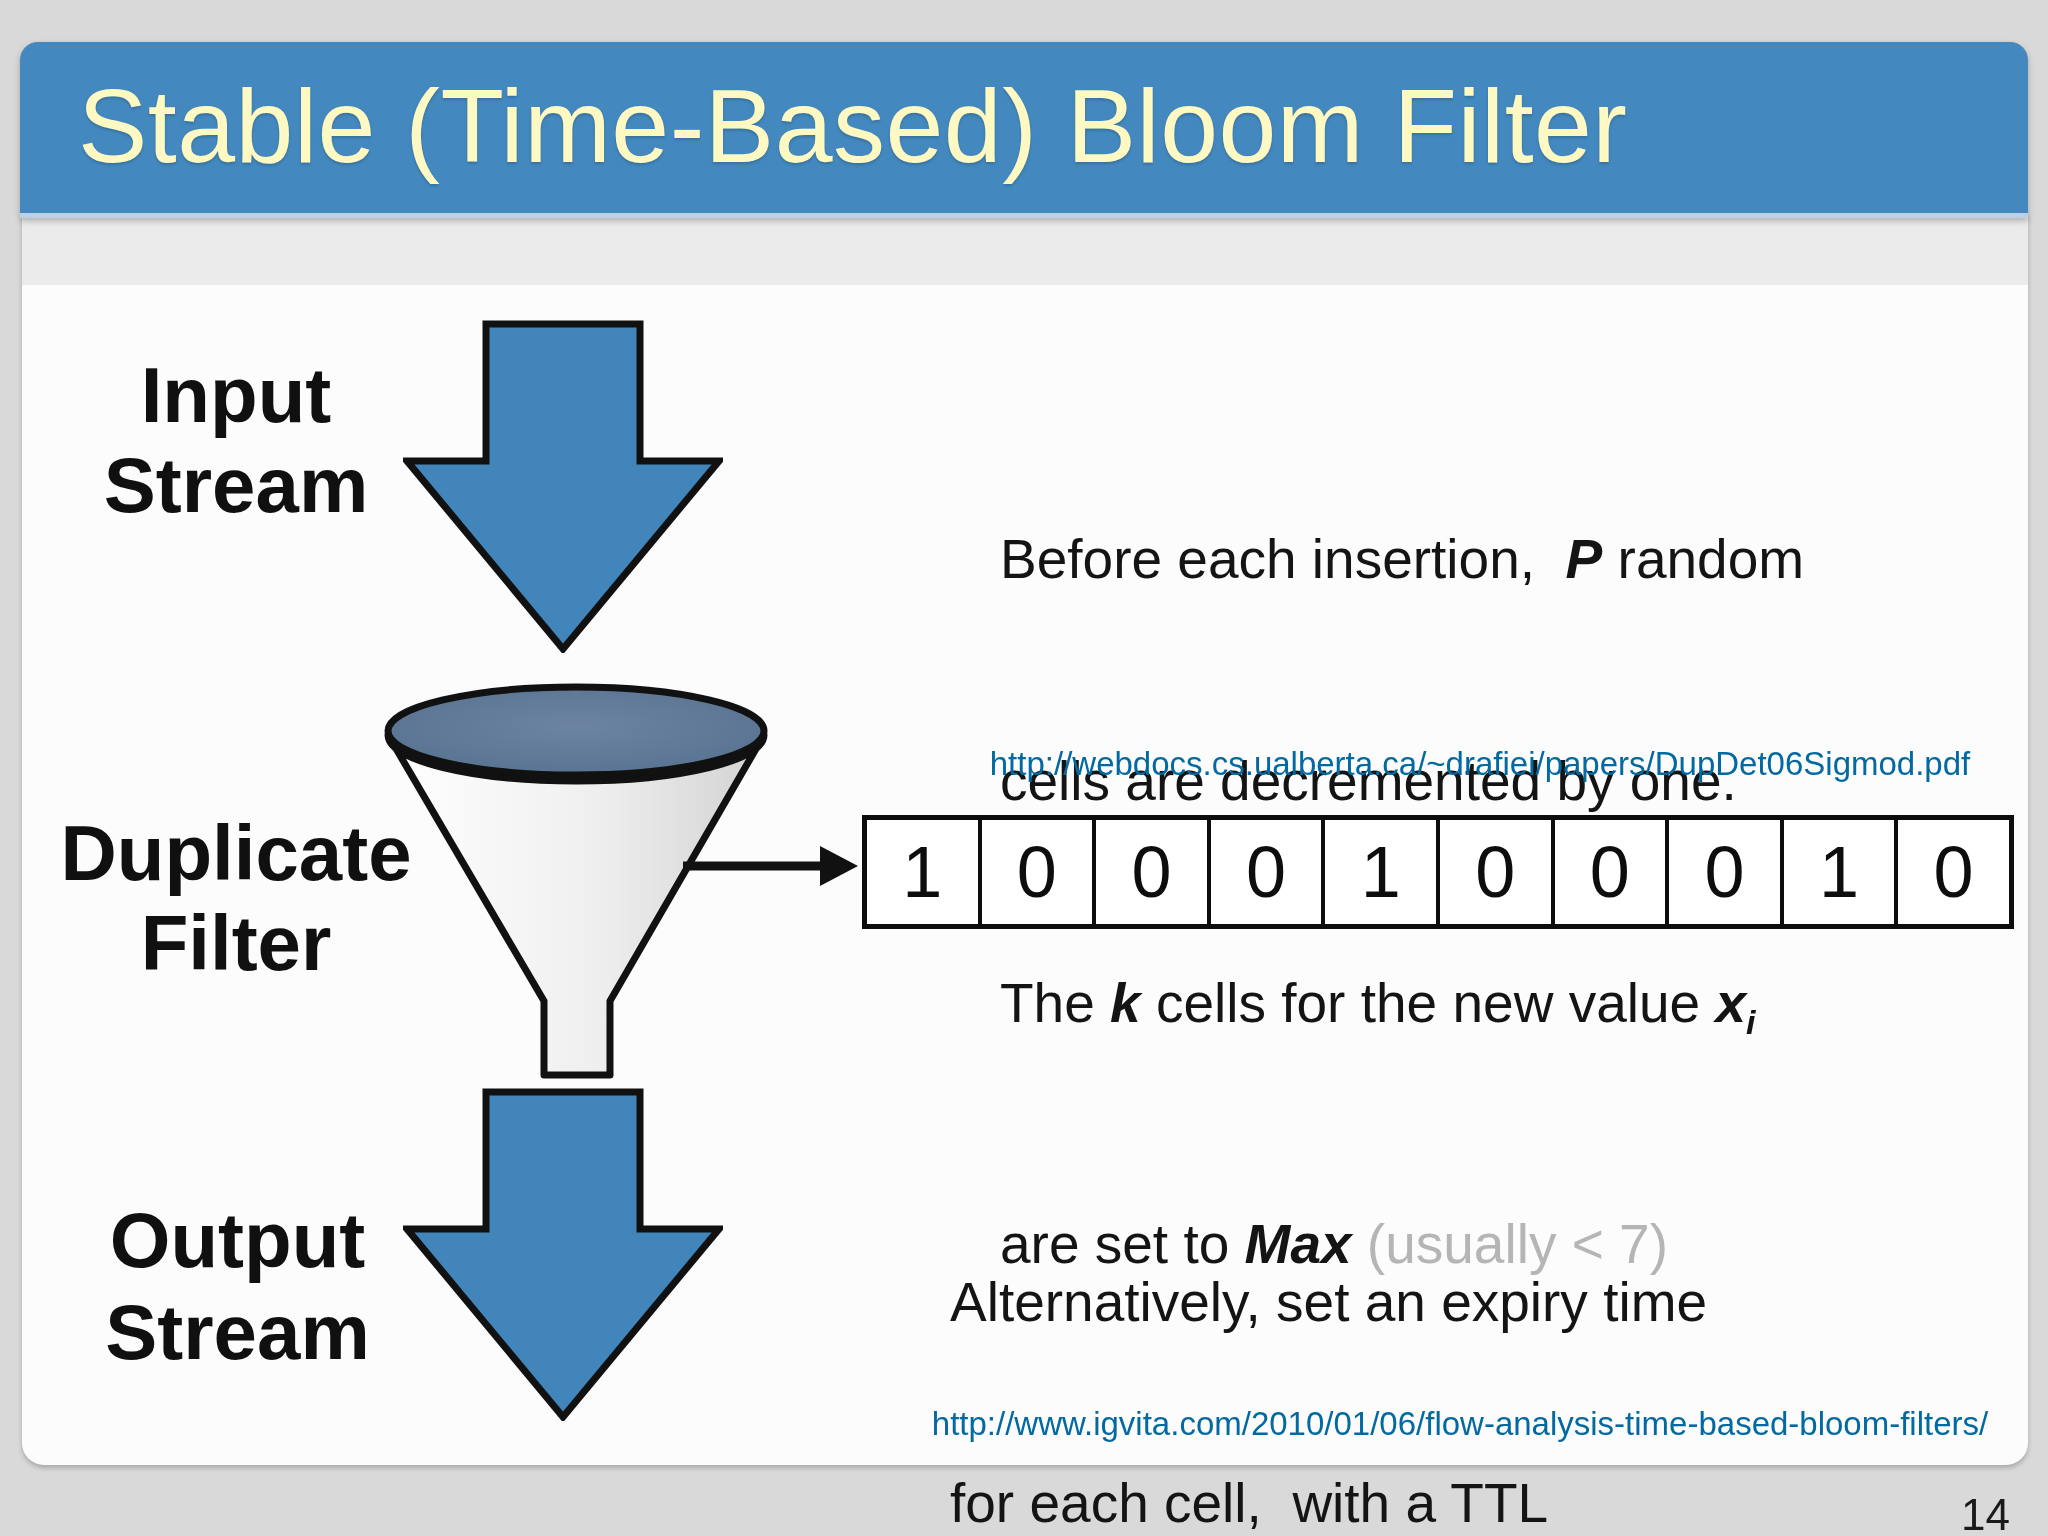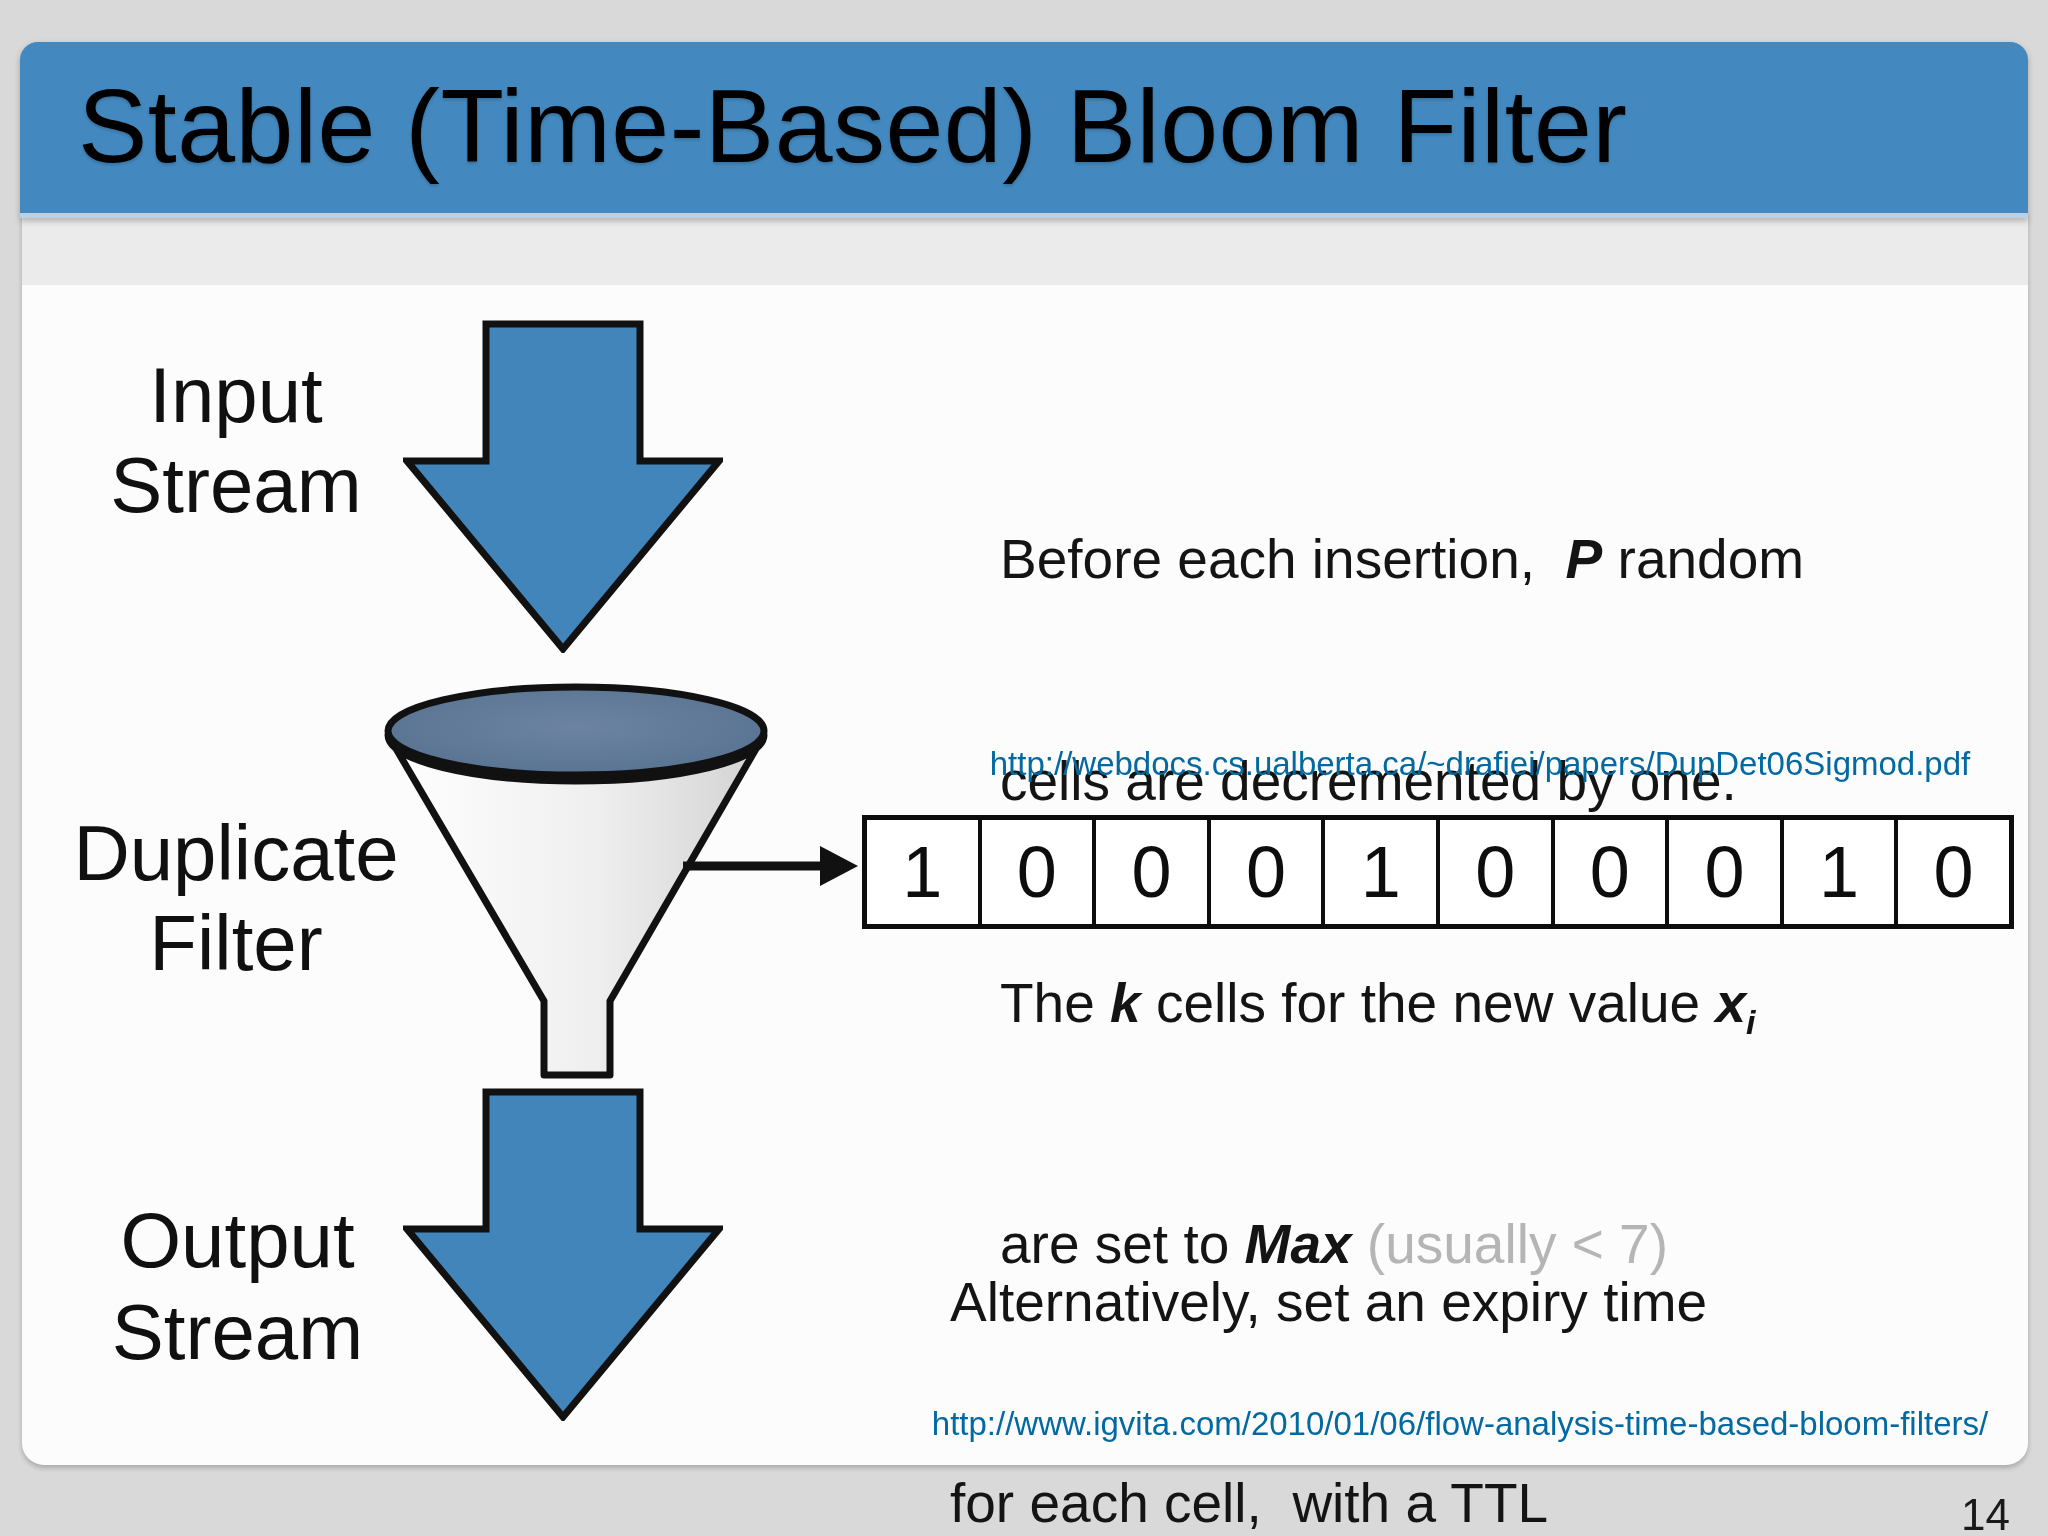--- a/index.html
+++ b/index.html
@@ -26,29 +26,29 @@
   
   #titlebar{
     left:20px;top:42px;width:2008px;height:171px;
     background:#4389bf;
     border-radius:18px 18px 0 0;
     border-bottom:5px solid #bdd1e5;
     box-shadow:0 3px 6px rgba(0,0,0,.25);
     box-sizing:content-box;
   }
   #title-text{
-    color:#000000;font-size:104px;line-height:168px;
+    color:#fef9c3;font-size:104px;line-height:168px;
     padding-left:58px;letter-spacing:.5px;white-space:nowrap;
     text-shadow:0 2px 3px rgba(0,0,0,.18);
   }
 
   
   .diagram-label{
     text-align:center;color:#101010;
-    font-size:78px;line-height:90px;
+    font-size:78px;line-height:90px;font-weight:bold;
   }
   #label-input{left:30px;top:350px;width:412px;}
   #label-duplicate{left:30px;top:808px;width:412px;}
   #label-output{left:30px;top:1194px;width:415px;line-height:92px;}
 
   
   #cells{
     left:862px;top:815px;width:1152px;height:114px;
     display:flex;background:#ffffff;
     border:5px solid #0d0d0d;box-sizing:border-box;

